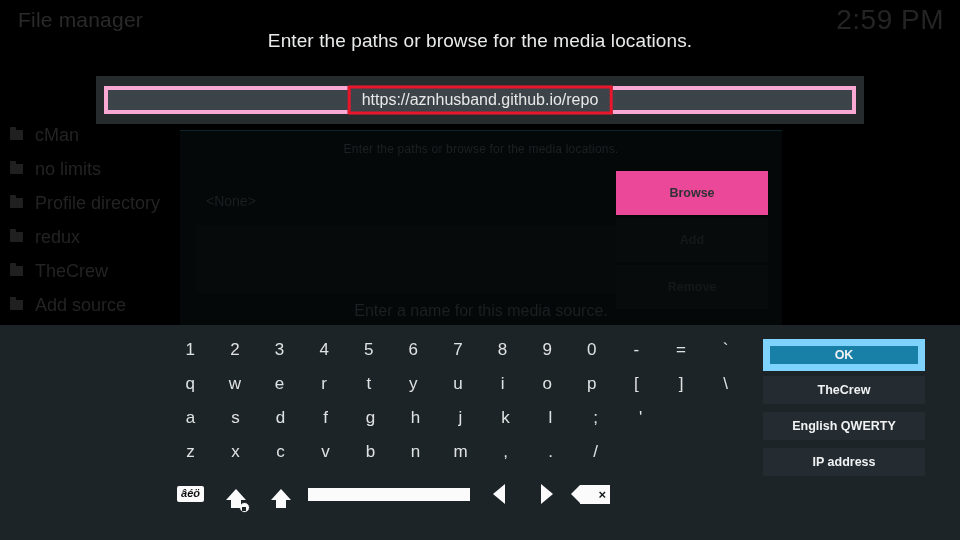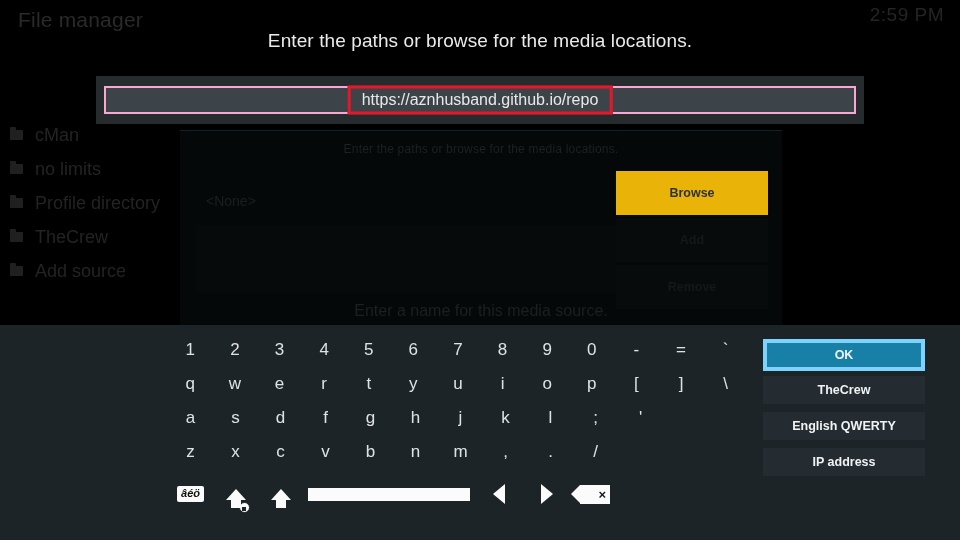--- a/index.html
+++ b/index.html
@@ -11,21 +11,21 @@
   }
   #app { position: relative; width: 960px; height: 476px; background: #000; padding-left: 27px; }
 
   
   .fm-title {
     position: absolute; left: 18px; top: 8px;
     font-size: 21px; color: #2a2a2a; letter-spacing: .2px;
   }
   .fm-clock {
     position: absolute; right: 16px; top: 4px;
-    font-size: 19px; color: #242424; letter-spacing: .5px;
+    font-size: 28px; color: #242424; letter-spacing: .5px;
   }
   .fm-sidebar { position: absolute; left: 0; top: 118px; width: 190px; }
   .fm-item {
     display: flex; align-items: center; height: 34px; padding-left: 10px;
     font-size: 18px; color: #232323;
   }
   .folder-ico {
     width: 13px; height: 10px; margin-right: 12px; position: relative;
     background: #202020; border-radius: 1px; flex: 0 0 auto;
   }
@@ -48,36 +48,36 @@
   .dlg-row-none {
     height: 44px; display: flex; align-items: center; padding-left: 10px;
     font-size: 14px; color: #1b1f20;
   }
   .dlg-row-blank { height: 68px; background: #070a0b; margin-top: 2px; }
   .dlg-btncol { position: absolute; left: 420px; top: 0; width: 152px; }
   .dlg-btn {
     height: 44px; display: flex; align-items: center; justify-content: center;
     font-size: 12.5px; font-weight: bold; margin-bottom: 3px;
   }
-  .dlg-btn.b1 { background: #eab308; color: #2d3335; }
+  .dlg-btn.b1 { background: #ec4899; color: #2d3335; }
   .dlg-btn.b2 { background: #080b0c; color: #151819; }
   .dlg-btn.b3 { background: #080b0c; color: #151819; }
   .dlg-foot {
     position: absolute; left: 0; bottom: 8px; width: 100%;
     text-align: center; font-size: 16px; color: #1b2021;
   }
 
   
   .entrybar {
     position: absolute; left: 96px; top: 76px; width: 768px; height: 48px;
     background: #262b2e;
   }
   .entryfield {
     position: absolute; left: 8px; top: 10px; width: 752px; height: 28px;
-    background: #3c4449; border: 2px solid #f9a8d4;
+    background: #3c4449; border: 4px solid #f9a8d4;
   }
   .entryvalue {
     position: absolute; left: 50%; top: 50%; transform: translate(-50%, -50%);
     white-space: nowrap; font-size: 16px; color: #e8e8e8;
     border: 3px solid #e8152b; padding: 3px 11px 4px; line-height: 1;
     background: #3c4449;
   }
 
   
   .prompt {
@@ -153,21 +153,21 @@
 
   
   .kbd-actions { position: absolute; left: 763px; top: 16px; width: 162px; }
   .act {
     height: 28px; width: 162px; margin-bottom: 8px;
     display: flex; align-items: center; justify-content: center;
     font-size: 12.5px; font-weight: bold; color: #f0f2f3;
     background: #252c31; cursor: default;
   }
   .act.sel {
-    background: #1880a6; border: 4px solid #7dd3fc; height: 32px;
+    background: #1880a6; border: 7px solid #7dd3fc; height: 32px;
     margin-top: -2px; margin-bottom: 5px;
   }
 </style>
 </head>
 <body>
 
 <div id="app">
 
   <div class="fm-title">File manager</div>
   <div class="fm-clock">2:59 PM</div>
@@ -177,20 +177,24 @@
       <span class="folder-ico"></span>
       <span>cMan</span>
     </div>
     <div class="fm-item">
       <span class="folder-ico"></span>
       <span>no limits</span>
     </div>
     <div class="fm-item">
       <span class="folder-ico"></span>
       <span>Profile directory</span>
+    </div>
+    <div class="fm-item">
+      <span class="folder-ico"></span>
+      <span>redux</span>
     </div>
     <div class="fm-item">
       <span class="folder-ico"></span>
       <span>TheCrew</span>
     </div>
     <div class="fm-item">
       <span class="folder-ico"></span>
       <span>Add source</span>
     </div>
   </div>

